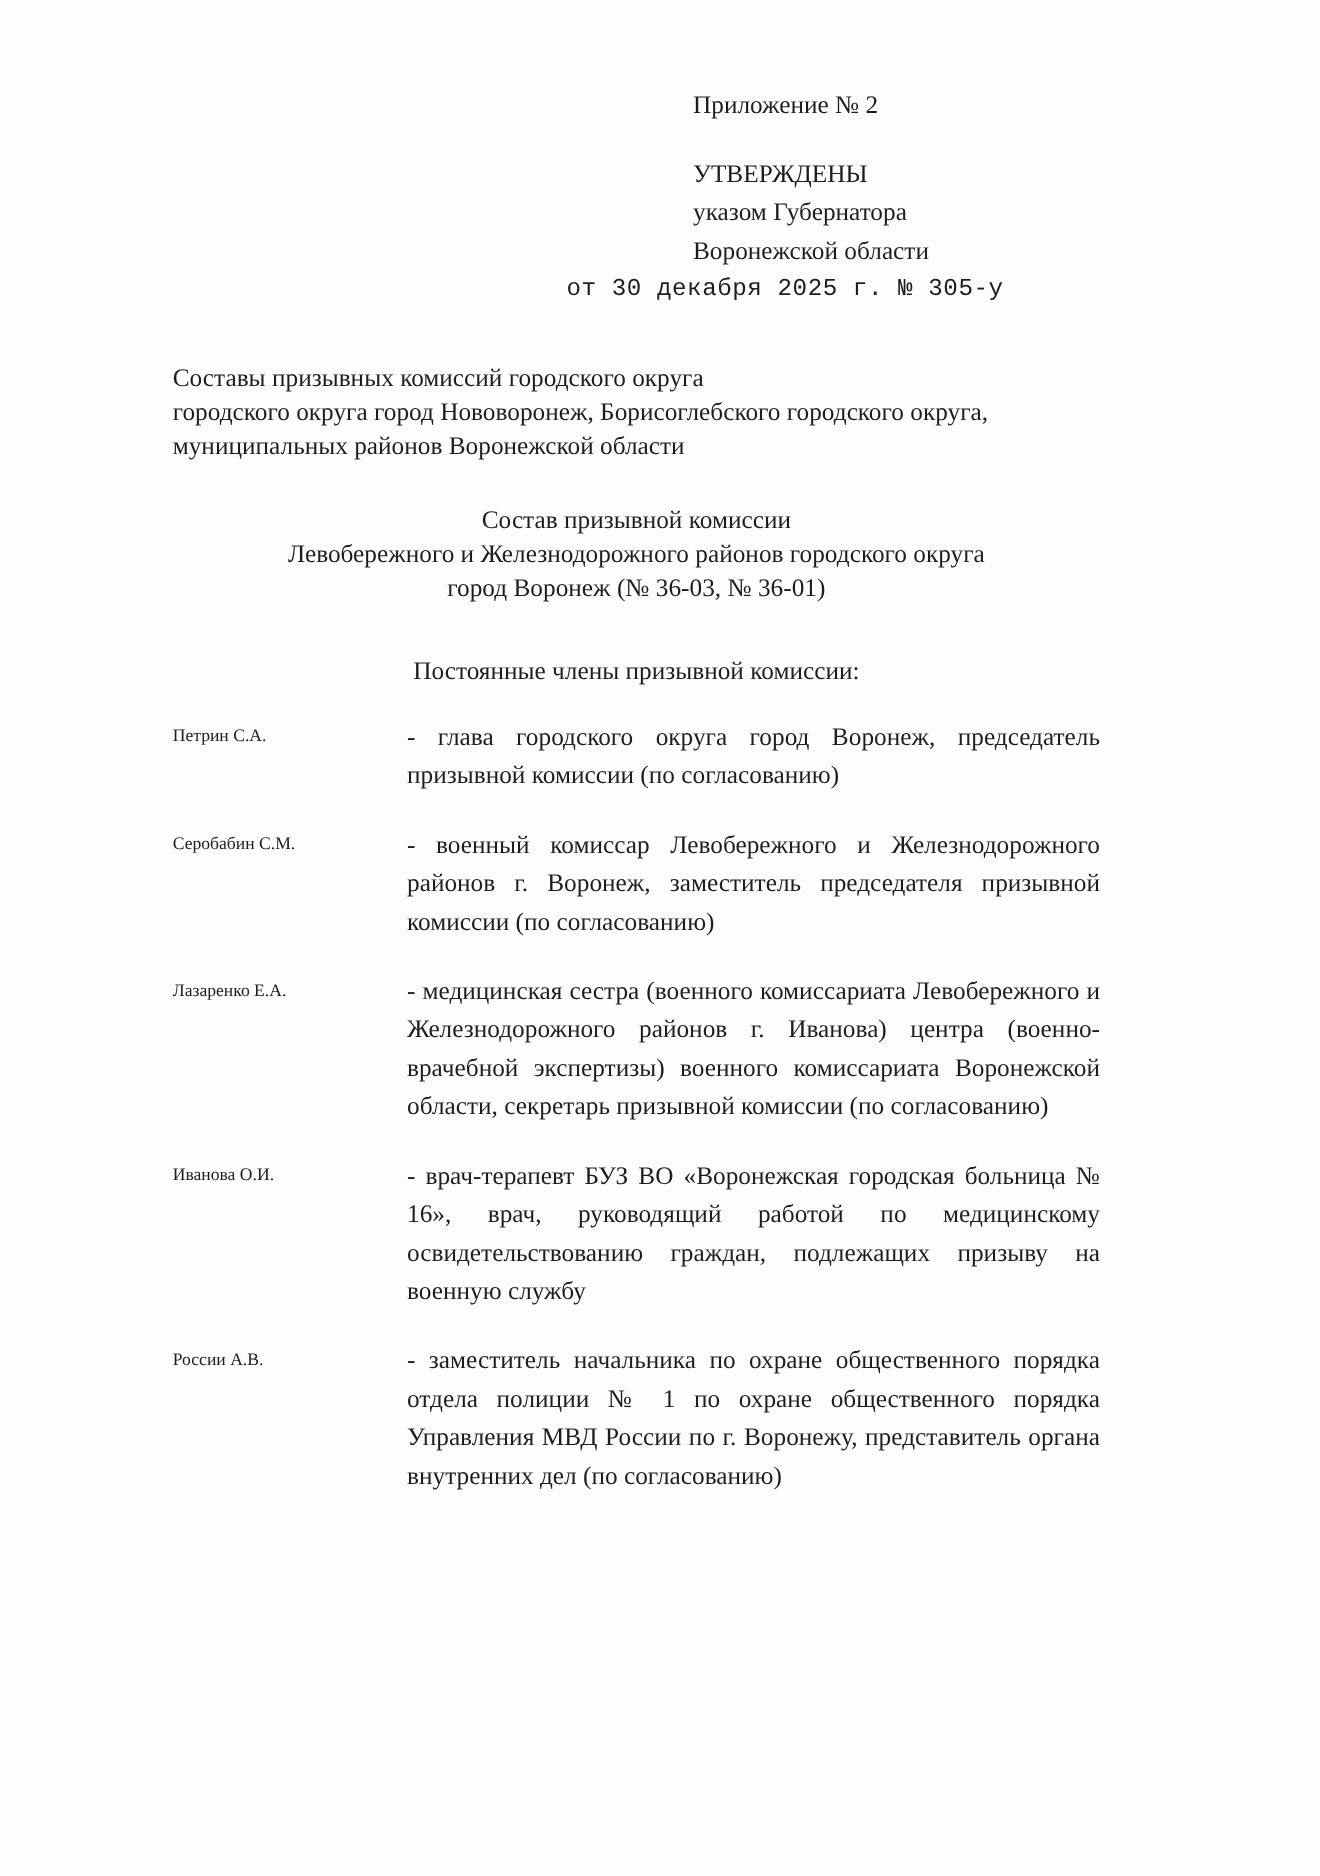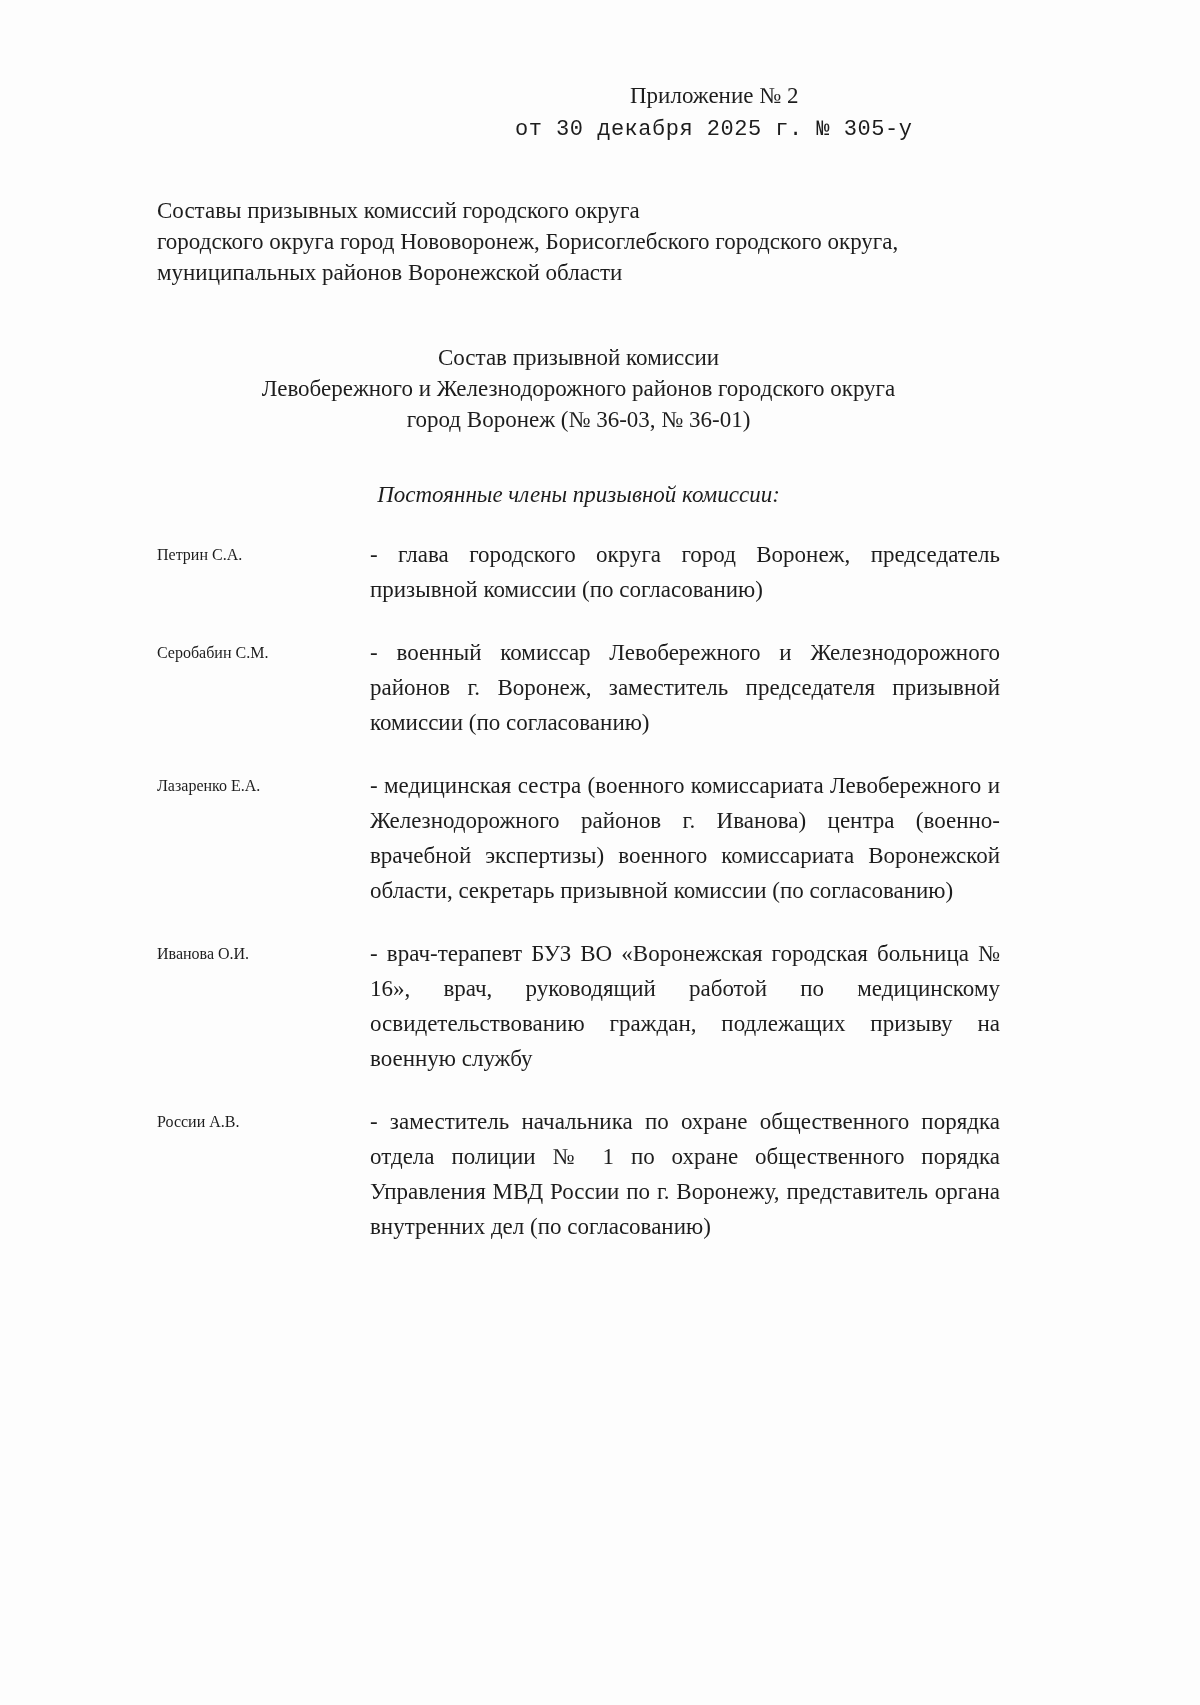--- a/index.html
+++ b/index.html
@@ -39,31 +39,30 @@
     white-space: nowrap;
   }
   
   .doc-title {
     margin-top: 48px;
     text-align: left;
     font-size: 23px;
     line-height: 31px;
   }
   .doc-subtitle {
-    margin-top: 54px;
+    margin-top: 36px;
     text-align: center;
     font-size: 23px;
     line-height: 31px;
   }
   .section-heading {
     margin-top: 44px;
     text-align: center;
     font-size: 23px;
     line-height: 32px;
-    font-style: italic;
   }
   
   .members {
     margin-top: 26px;
   }
   .member {
     display: flex;
     margin-bottom: 28px;
   }
   .member-name {
@@ -79,20 +78,25 @@
     text-align: justify;
   }
 </style>
 </head>
 <body>
 
 <div class="page">
 
   <div class="appendix">Приложение № 2</div>
 
+  <div class="approved-block">
+    <div>УТВЕРЖДЕНЫ</div>
+    <div>указом Губернатора</div>
+    <div>Воронежской области</div>
+  </div>
 
   <div class="date-line">от 30 декабря 2025 г. № 305-у</div>
 
   <div class="doc-title">
     <div>Составы призывных комиссий городского округа</div>
     <div>городского округа город Нововоронеж, Борисоглебского городского округа,</div>
     <div>муниципальных районов Воронежской области</div>
   </div>
 
   <div class="doc-subtitle">

